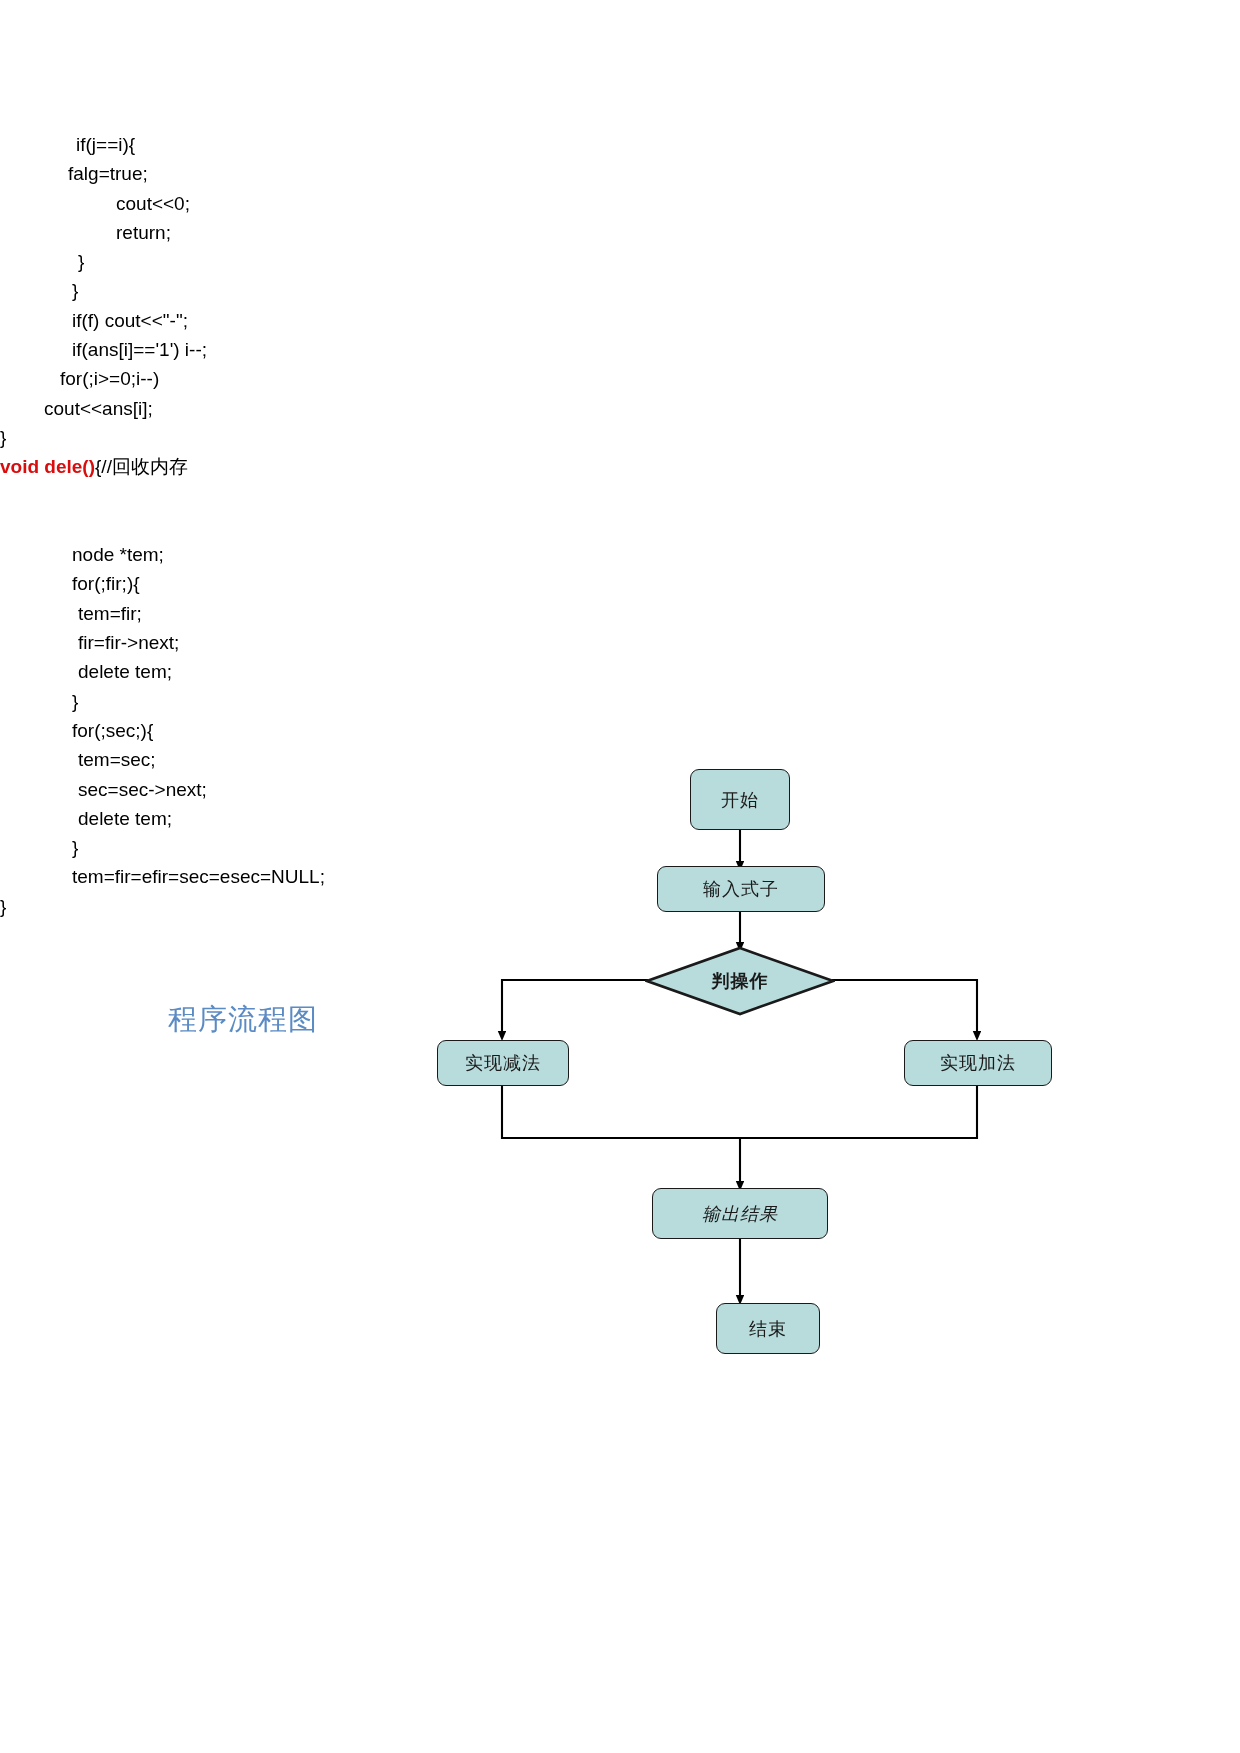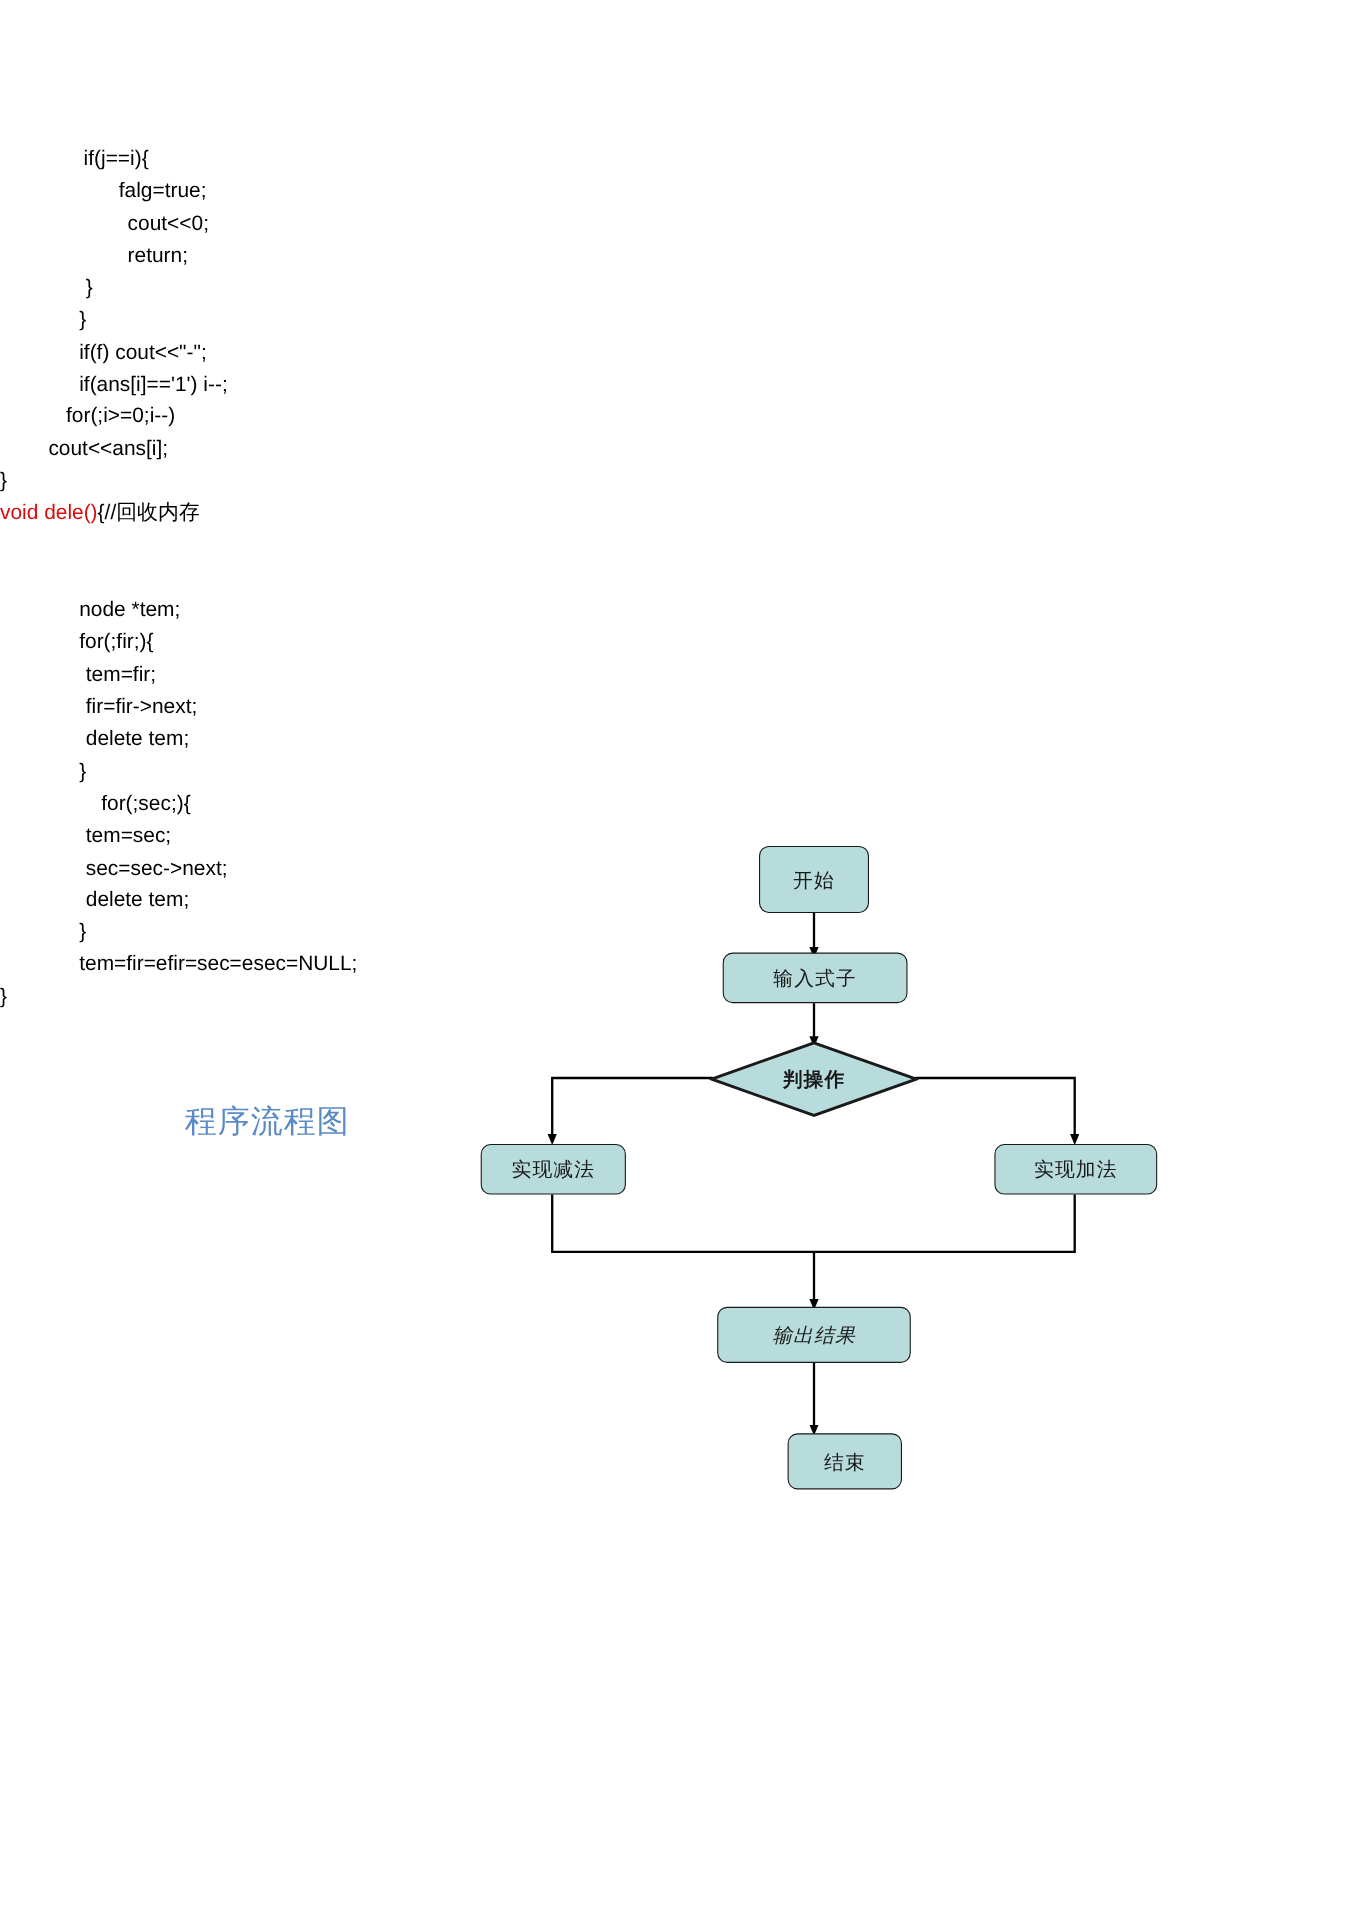--- a/index.html
+++ b/index.html
@@ -28,21 +28,21 @@
     line-height: 29.3px;
     color: #000000;
     white-space: pre;
     height: 29.3px;
   }
   .code-line.blank {
     color: transparent;
   }
   .kw-red {
     color: #d90d0d;
-    font-weight: normal;
+    font-weight: bold;
   }
 
   
   #section-heading {
     position: absolute;
     left: 168px;
     top: 1000px;
     font-family: "Liberation Serif", serif;
     font-size: 29px;
     color: #5b8bc4;
@@ -97,21 +97,21 @@
   }
 </style>
 </head>
 <body>
 
 <div id="code-listing">
   <div style="height:130px"></div>
 
   <div>
     <div class="code-line" style="padding-left:76px">if(j==i){</div>
-    <div class="code-line" style="padding-left:108px">falg=true;</div>
+    <div class="code-line" style="padding-left:68px">falg=true;</div>
     <div class="code-line" style="padding-left:116px">cout&lt;&lt;0;</div>
     <div class="code-line" style="padding-left:116px">return;</div>
     <div class="code-line" style="padding-left:78px">}</div>
     <div class="code-line" style="padding-left:72px">}</div>
     <div class="code-line" style="padding-left:72px">if(f) cout&lt;&lt;"-";</div>
     <div class="code-line" style="padding-left:72px">if(ans[i]=='1') i--;</div>
     <div class="code-line" style="padding-left:60px">for(;i&gt;=0;i--)</div>
     <div class="code-line" style="padding-left:44px">cout&lt;&lt;ans[i];</div>
     <div class="code-line" style="padding-left:0px">}</div>
   </div>
@@ -121,21 +121,21 @@
   <div class="code-line blank">&nbsp;</div>
   <div class="code-line blank">&nbsp;</div>
 
   <div>
     <div class="code-line" style="padding-left:72px">node *tem;</div>
     <div class="code-line" style="padding-left:72px">for(;fir;){</div>
     <div class="code-line" style="padding-left:78px">tem=fir;</div>
     <div class="code-line" style="padding-left:78px">fir=fir-&gt;next;</div>
     <div class="code-line" style="padding-left:78px">delete tem;</div>
     <div class="code-line" style="padding-left:72px">}</div>
-    <div class="code-line" style="padding-left:92px">for(;sec;){</div>
+    <div class="code-line" style="padding-left:72px">for(;sec;){</div>
     <div class="code-line" style="padding-left:78px">tem=sec;</div>
     <div class="code-line" style="padding-left:78px">sec=sec-&gt;next;</div>
     <div class="code-line" style="padding-left:78px">delete tem;</div>
     <div class="code-line" style="padding-left:72px">}</div>
     <div class="code-line" style="padding-left:72px">tem=fir=efir=sec=esec=NULL;</div>
     <div class="code-line" style="padding-left:0px">}</div>
   </div>
 </div>
 
 <div id="section-heading">程序流程图</div>

